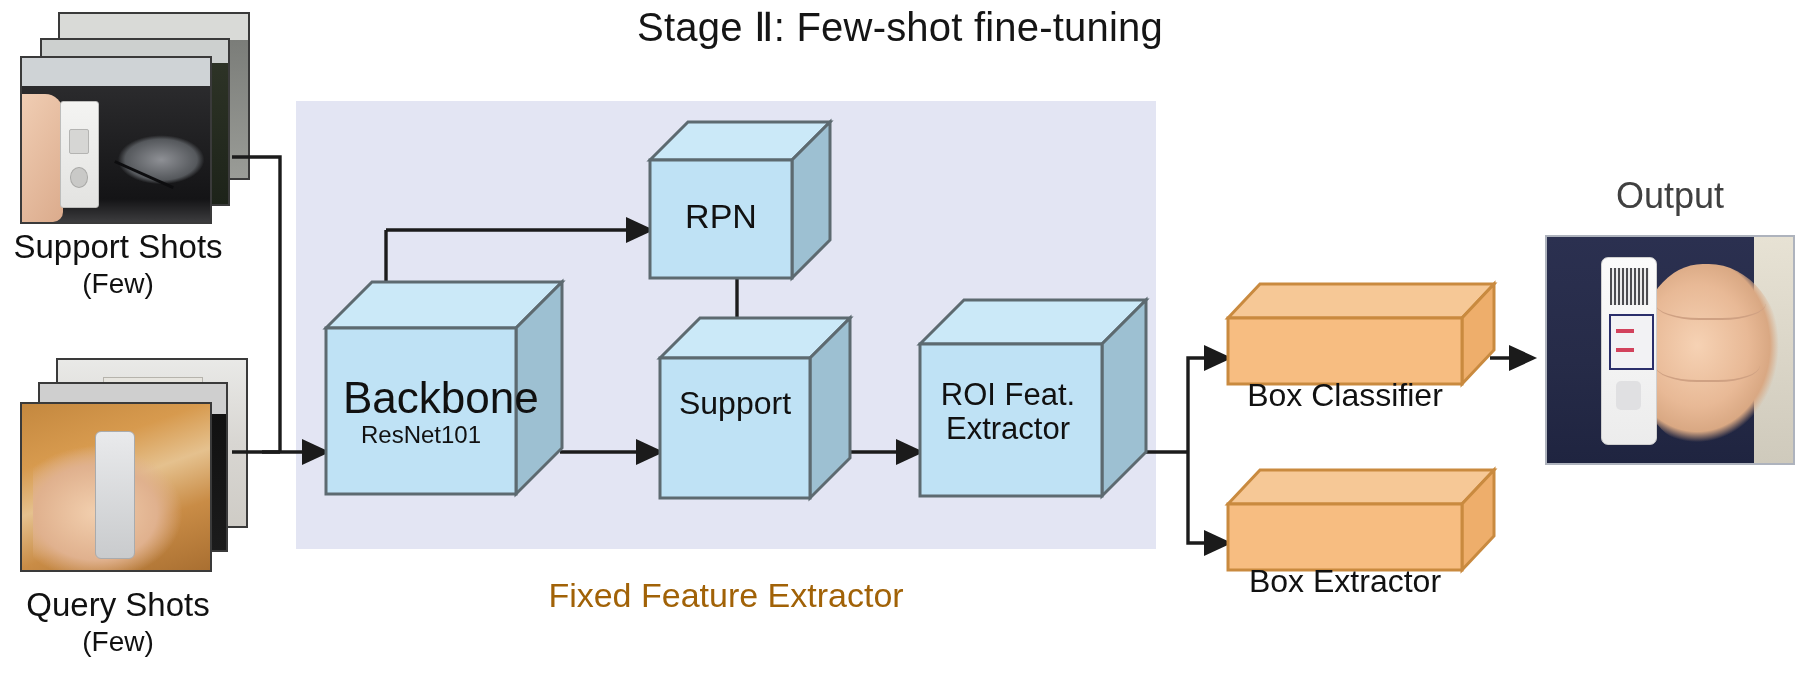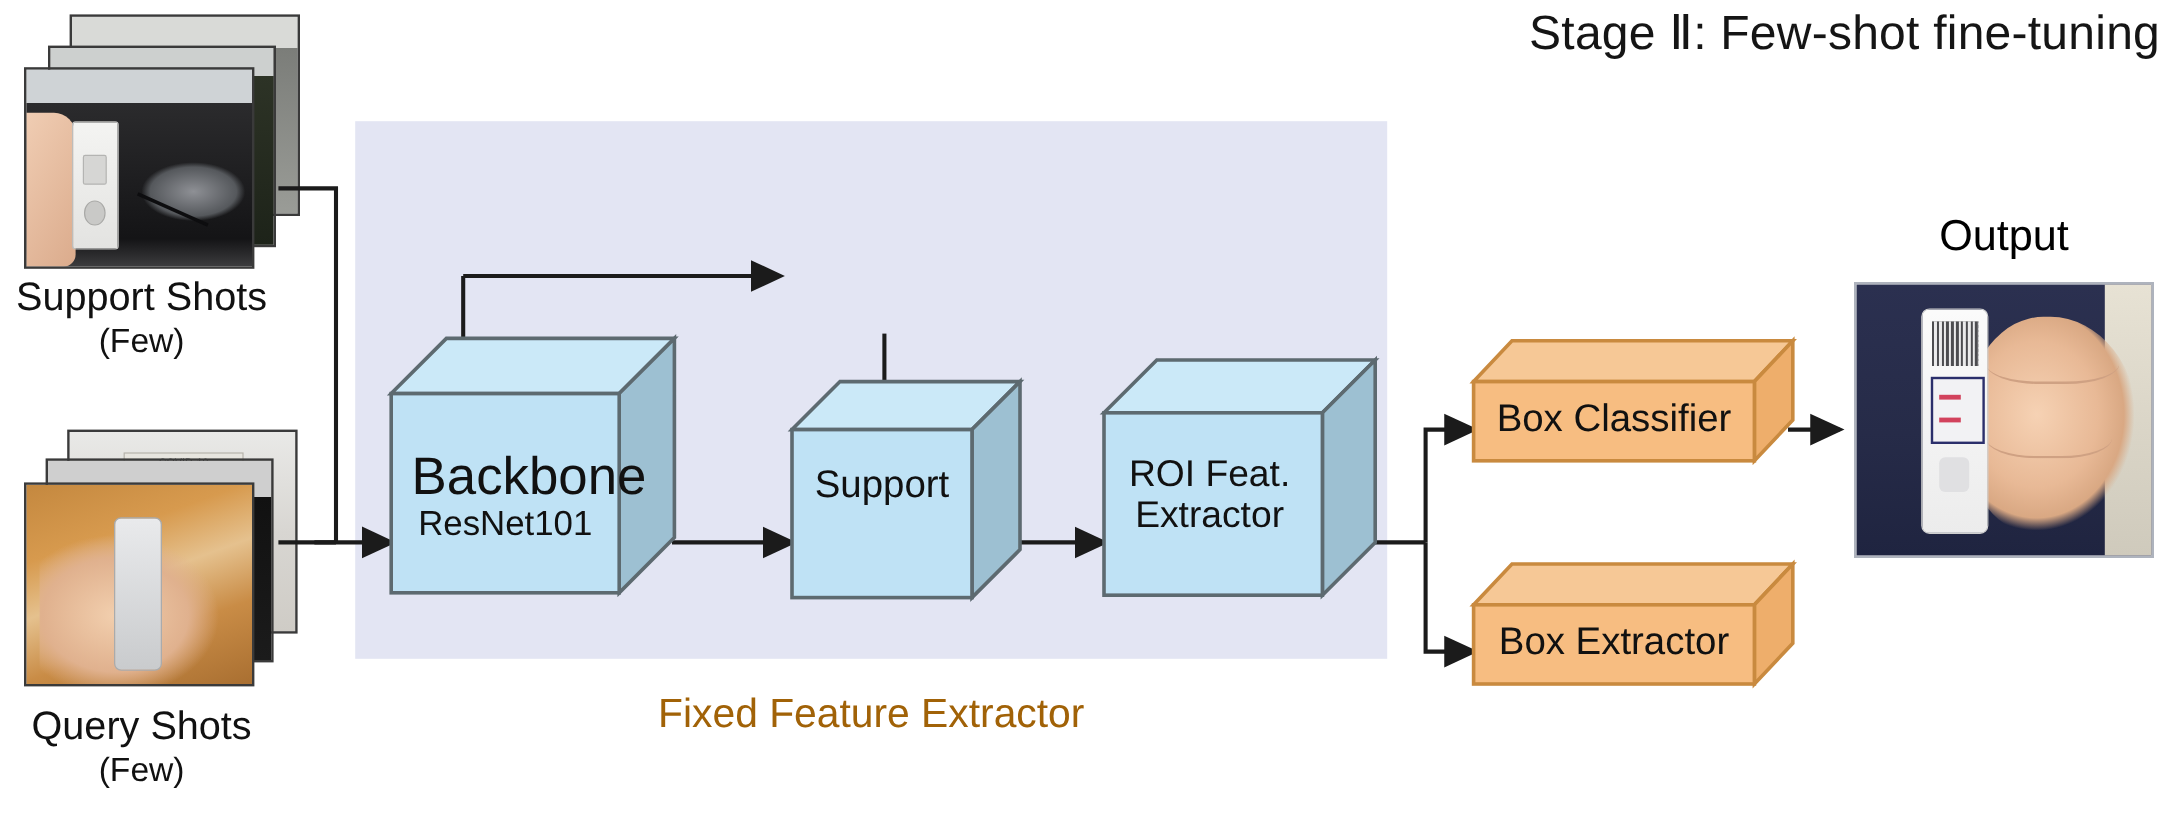--- a/index.html
+++ b/index.html
@@ -9,21 +9,21 @@
     font-family:"Liberation Sans", sans-serif;
     color:#121212;
     overflow:hidden;
     position:relative;
   }
   #stage{position:absolute;left:0;top:0;width:1800px;height:692px;}
 
   
   .title{
     position:absolute;left:0;top:4px;width:1800px;
-    text-align:right;font-size:40px;letter-spacing:.2px;
+    text-align:center;font-size:40px;letter-spacing:.2px;
     color:#151515;
   }
   .title .romanII{font-family:"Liberation Serif", serif;}
 
   
   .panel{
     position:absolute;left:296px;top:101px;width:860px;height:448px;
     background:#e3e5f3;
   }
   .panel-caption{
@@ -100,29 +100,29 @@
   .cube .lbl{
     position:absolute;left:0;text-align:center;color:#111;
     line-height:1.1;pointer-events:none;
   }
   .cube .lbl .l1{display:block;}
   .cube .lbl .l2{display:block;}
 
   
   .slab{position:absolute;}
   .slab svg{position:absolute;left:0;top:0;overflow:visible;}
-  .slab .lbl{position:absolute;left:0;text-align:center;color:#111;}
+  .slab .lbl{position:absolute;left:0;text-align:center;color:#111;margin-top:47px;}
 
   
   .wires{position:absolute;left:0;top:0;width:1800px;height:692px;pointer-events:none;}
 
   
   .out-label{
     position:absolute;left:1540px;top:175px;width:260px;text-align:center;
-    font-size:36px;color:#000000;
+    font-size:36px;color:#404040;
   }
   .out-img{
     position:absolute;left:1545px;top:235px;width:250px;height:230px;
     border:2px solid #aeb3bd;box-sizing:border-box;overflow:hidden;
     background:linear-gradient(180deg,#2b3050 0%,#262b48 55%,#1f2440 100%);
   }
   .out-img .sleeve{
     position:absolute;right:0;top:0;width:16%;height:100%;
     background:linear-gradient(180deg,#e7e2d4,#cfcabc);
   }
@@ -226,30 +226,40 @@
       <path d="M848,452 H920" marker-end="url(#ah)"></path>
 
       <path d="M1104,452 H1188"></path>
       <path d="M1188,452 V358 H1228" marker-end="url(#ah)"></path>
       <path d="M1188,452 V543 H1228" marker-end="url(#ah)"></path>
 
       <path d="M1490,358 H1533" marker-end="url(#ah)"></path>
     </g>
   </svg>
 
+  <div class="cube" style="left:650px;top:122px;width:180px;height:160px;">
+    <svg width="180" height="160" viewBox="0 0 180 160">
+      <polygon points="0,38 38,0 180,0 142,38" fill="#cbe9f8" stroke="#5d6a70" stroke-width="3"></polygon>
+      <polygon points="142,38 180,0 180,118 142,156" fill="#9dc0d2" stroke="#5d6a70" stroke-width="3"></polygon>
+      <rect x="0" y="38" width="142" height="118" fill="#bfe2f5" stroke="#5d6a70" stroke-width="3"></rect>
+    </svg>
+    <div class="lbl" style="top:76px;width:142px;font-size:34px;">
+      <span class="l1">RPN</span>
+    </div>
+  </div>
 
   <div class="cube" style="left:326px;top:282px;width:236px;height:232px;">
     <svg width="236" height="232" viewBox="0 0 236 232">
       <polygon points="0,46 46,0 236,0 190,46" fill="#cbe9f8" stroke="#5d6a70" stroke-width="3"></polygon>
       <polygon points="190,46 236,0 236,166 190,212" fill="#9dc0d2" stroke="#5d6a70" stroke-width="3"></polygon>
       <rect x="0" y="46" width="190" height="166" fill="#bfe2f5" stroke="#5d6a70" stroke-width="3"></rect>
     </svg>
     <div class="lbl" style="top:92px;width:190px;">
       <span class="l1" style="font-size:44px;margin-left:17px;">Backbone</span>
-      <span class="l2" style="font-size:29px;">ResNet101</span>
+      <span class="l2" style="font-size:24px;">ResNet101</span>
     </div>
   </div>
 
   <div class="cube" style="left:660px;top:318px;width:190px;height:196px;">
     <svg width="190" height="196" viewBox="0 0 190 196">
       <polygon points="0,40 40,0 190,0 150,40" fill="#cbe9f8" stroke="#5d6a70" stroke-width="3"></polygon>
       <polygon points="150,40 190,0 190,140 150,180" fill="#9dc0d2" stroke="#5d6a70" stroke-width="3"></polygon>
       <rect x="0" y="40" width="150" height="140" fill="#bfe2f5" stroke="#5d6a70" stroke-width="3"></rect>
     </svg>
     <div class="lbl" style="top:68px;width:150px;">

